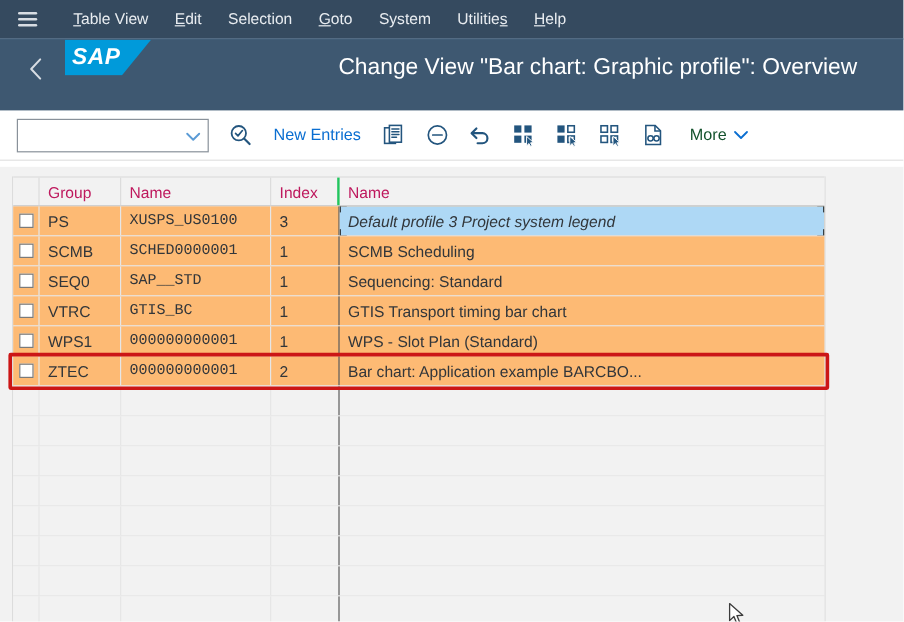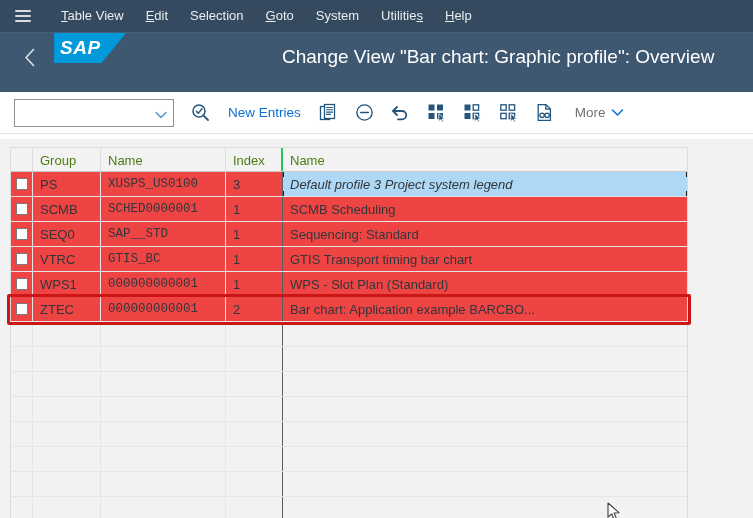--- a/index.html
+++ b/index.html
@@ -138,21 +138,21 @@
   .tb-text {
     color: #0a6ed1;
     font-size: 13.5px;
     padding: 0 10px;
     height: 32px; line-height: 32px;
     cursor: pointer;
     white-space: nowrap;
   }
   .tb-more {
     display: flex; align-items: center; gap: 5px;
-    color: #737373;
+    color: #14532d;
     font-size: 13.5px;
     padding: 0 8px;
     height: 32px;
     cursor: pointer;
     margin-left: 4px;
   }
   .sp8 { width: 8px; }
 
   
   .table-wrap {
@@ -171,37 +171,37 @@
   }
   .hrow {
     display: flex;
     height: 25px;
     background: #f2f2f2;
     border-bottom: 1px solid #c8c8c8;
     border-top: 1px solid #dcdcdc;
   }
   .hcell {
     font-size: 13px;
-    color: #4d7c0f;
+    color: #be185d;
     line-height: 25px;
     padding-left: 7px;
     border-right: 1px solid #dcdcdc;
     overflow: hidden;
     white-space: nowrap;
   }
   .hcell.sel  { width: 22px; padding-left: 0; }
   .hcell.grp  { width: 68px; }
   .hcell.nm1  { width: 125px; }
   .hcell.idx  { width: 57px; border-right: 2px solid #22c55e; }
   .hcell.nm2  { flex: 1; border-right: none; }
 
   .drow {
     display: flex;
     height: 25px;
-    background: #ef4444;
+    background: #fdba74;
     border-bottom: 1px solid #e6e6e6;
     position: relative;
   }
   .drow.empty { background: #f2f2f2; }
   .drow.selected .c-nm2 { background: #aed8f5; }
   .dcell {
     font-size: 13px;
     color: #32363a;
     line-height: 25px;
     padding-left: 7px;

